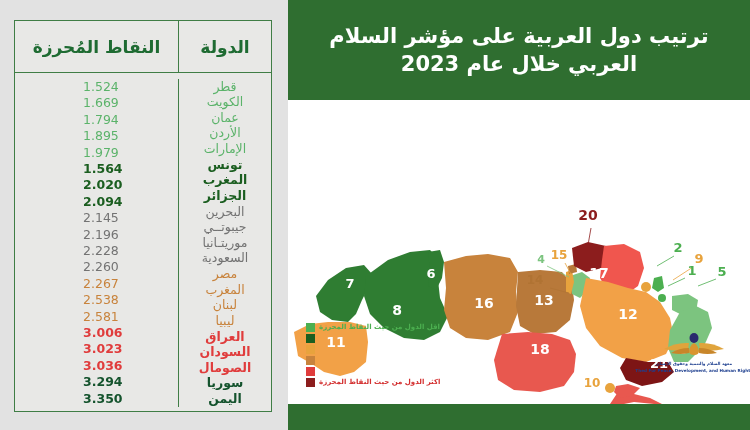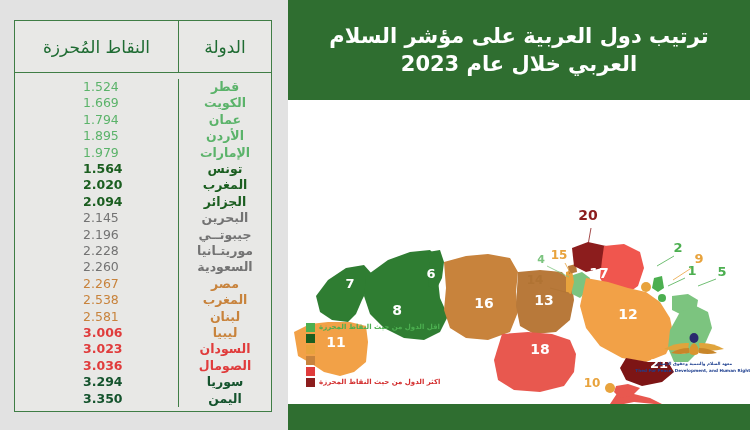--- a/index.html
+++ b/index.html
@@ -19,38 +19,38 @@
     position: absolute; left: 14px; top: 20px; width: 258px; height: 392px;
     background: #e8e8e6; border: 1.5px solid #3f7d45;
     display: flex; flex-direction: column;
   }
   #table-header {
     display: flex; flex-direction: row-reverse;
     height: 52px; border-bottom: 1.5px solid #3f7d45; flex: none;
   }
   .hcell {
     display: flex; align-items: center; justify-content: center;
-    color: #1e6b32; font-weight: normal; font-size: 17px;
+    color: #1e6b32; font-weight: bold; font-size: 17px;
     direction: rtl;
   }
   .hcell.country { width: 93px; border-left: 1.5px solid #3f7d45; }
   .hcell.points  { flex: 1; }
 
   #table-body {
     flex: 1; display: flex; flex-direction: row-reverse;
     padding: 6px 0 4px 0;
   }
   .col { display: flex; flex-direction: column; }
   .col.country { width: 93px; border-left: 1.5px solid #3f7d45; }
   .col.points  { flex: 1; }
   .cell {
     flex: 1; display: flex; align-items: center;
     font-size: 12.5px; line-height: 1;
   }
-  .col.country .cell { justify-content: center; direction: rtl; font-weight: bold; }
+  .col.country .cell { justify-content: center; direction: rtl; }
   .col.points  .cell { justify-content: flex-start; padding-right: 0; padding-left: 68px; }
 
   .g1 { color: #5bb36a; }                       
   .g2 { color: #1b5e20; font-weight: bold; }    
   .g3 { color: #737373; }                       
   .g4 { color: #c8833c; }                       
   .g5 { color: #e03c3c; font-weight: bold; }    
   .g6 { color: #14532d; font-weight: bold; }    
 
   
@@ -127,20 +127,21 @@
             <div class="cell g2">المغرب</div>
             <div class="cell g2">الجزائر</div>
             <div class="cell g3">البحرين</div>
             <div class="cell g3">جيبوتــي</div>
             <div class="cell g3">موريتـانيا</div>
             <div class="cell g3">السعودية</div>
             <div class="cell g4">مصر</div>
             <div class="cell g4">المغرب</div>
             <div class="cell g4">لبنان</div>
             <div class="cell g4">ليبيا</div>
+            <div class="cell g5">العراق</div>
             <div class="cell g5">السودان</div>
             <div class="cell g5">الصومال</div>
             <div class="cell g6">سوريا</div>
             <div class="cell g6">اليمن</div>
           </div>
         <div class="col points" id="col-points">
             <div class="cell g1">1.524</div>
             <div class="cell g1">1.669</div>
             <div class="cell g1">1.794</div>
             <div class="cell g1">1.895</div>

